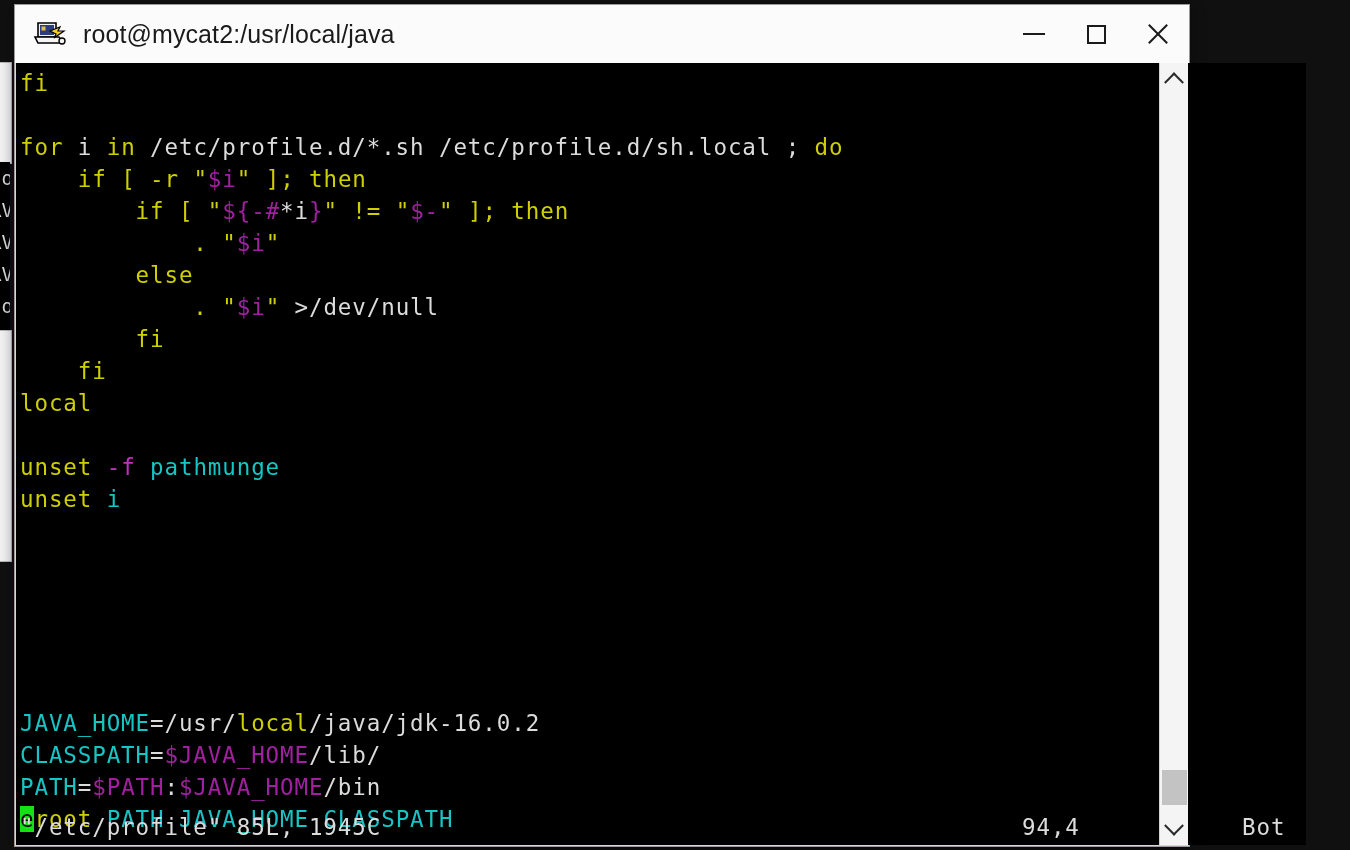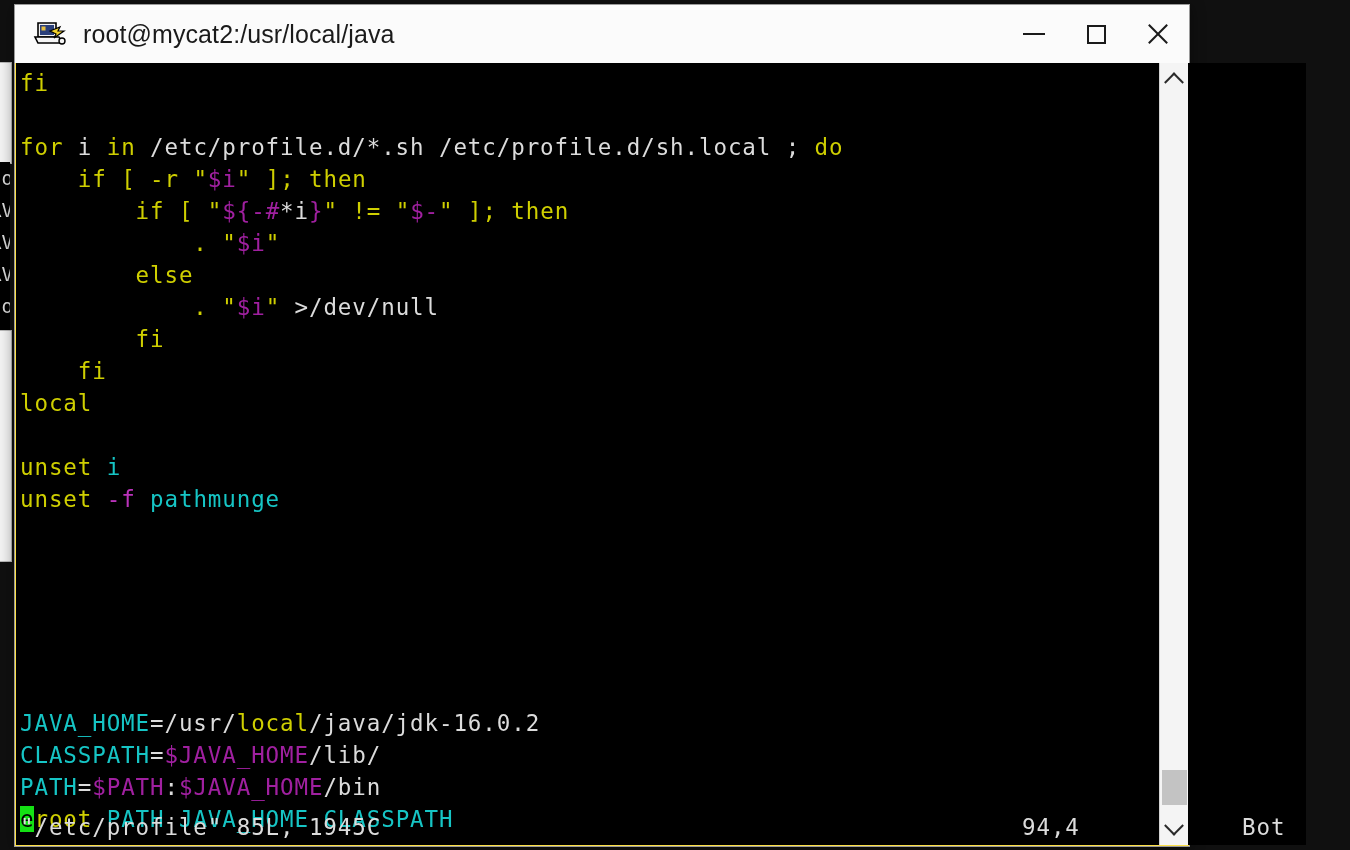--- a/index.html
+++ b/index.html
@@ -264,22 +264,22 @@
         <div class="row"><span class="kw">for</span><span class="txt"> i </span><span class="kw">in</span><span class="txt"> /etc/profile.d/*.sh /etc/profile.d/sh.local </span><span class="txt">;</span><span class="kw"> do</span></div>
         <div class="row"><span class="txt">    </span><span class="kw">if</span><span class="txt"> </span><span class="kw">[</span><span class="kw"> -r </span><span class="kw">"</span><span class="var">$i</span><span class="kw">"</span><span class="txt"> </span><span class="kw">]</span><span class="kw">;</span><span class="kw"> then</span></div>
         <div class="row"><span class="txt">        </span><span class="kw">if</span><span class="txt"> </span><span class="kw">[</span><span class="txt"> </span><span class="kw">"</span><span class="var">${-#</span><span class="txt">*</span><span class="txt">i</span><span class="var">}</span><span class="kw">"</span><span class="txt"> </span><span class="kw">!=</span><span class="txt"> </span><span class="kw">"</span><span class="var">$-</span><span class="kw">"</span><span class="txt"> </span><span class="kw">]</span><span class="kw">;</span><span class="kw"> then</span></div>
         <div class="row"><span class="txt">            </span><span class="kw">.</span><span class="txt"> </span><span class="kw">"</span><span class="var">$i</span><span class="kw">"</span></div>
         <div class="row"><span class="txt">        </span><span class="kw">else</span></div>
         <div class="row"><span class="txt">            </span><span class="kw">.</span><span class="txt"> </span><span class="kw">"</span><span class="var">$i</span><span class="kw">"</span><span class="txt"> </span><span class="txt">&gt;/dev/null</span></div>
         <div class="row"><span class="txt">        </span><span class="kw">fi</span></div>
         <div class="row"><span class="txt">    </span><span class="kw">fi</span></div>
         <div class="row"><span class="kw">local</span></div>
         <div class="row"> </div>
+        <div class="row"><span class="kw">unset</span><span class="txt"> </span><span class="mg">-f</span><span class="txt"> </span><span class="cy">pathmunge</span></div>
         <div class="row"><span class="kw">unset</span><span class="txt"> </span><span class="cy">i</span></div>
-        <div class="row"><span class="kw">unset</span><span class="txt"> </span><span class="mg">-f</span><span class="txt"> </span><span class="cy">pathmunge</span></div>
         <div class="row"> </div>
         <div class="row"> </div>
         <div class="row"> </div>
         <div class="row"> </div>
         <div class="row"> </div>
         <div class="row"> </div>
         <div class="row"><span class="cy">JAVA_HOME</span><span class="txt">=/usr/</span><span class="yl">local</span><span class="txt">/java/jdk-16.0.2</span></div>
         <div class="row"><span class="cy">CLASSPATH</span><span class="txt">=</span><span class="var">$JAVA_HOME</span><span class="txt">/lib/</span></div>
         <div class="row"><span class="cy">PATH</span><span class="txt">=</span><span class="var">$PATH</span><span class="txt">:</span><span class="var">$JAVA_HOME</span><span class="txt">/bin</span></div>
         <div class="row"><span class="cursor">e</span><span class="kw">root</span><span class="txt"> </span><span class="cy">PATH JAVA_HOME CLASSPATH</span></div>

